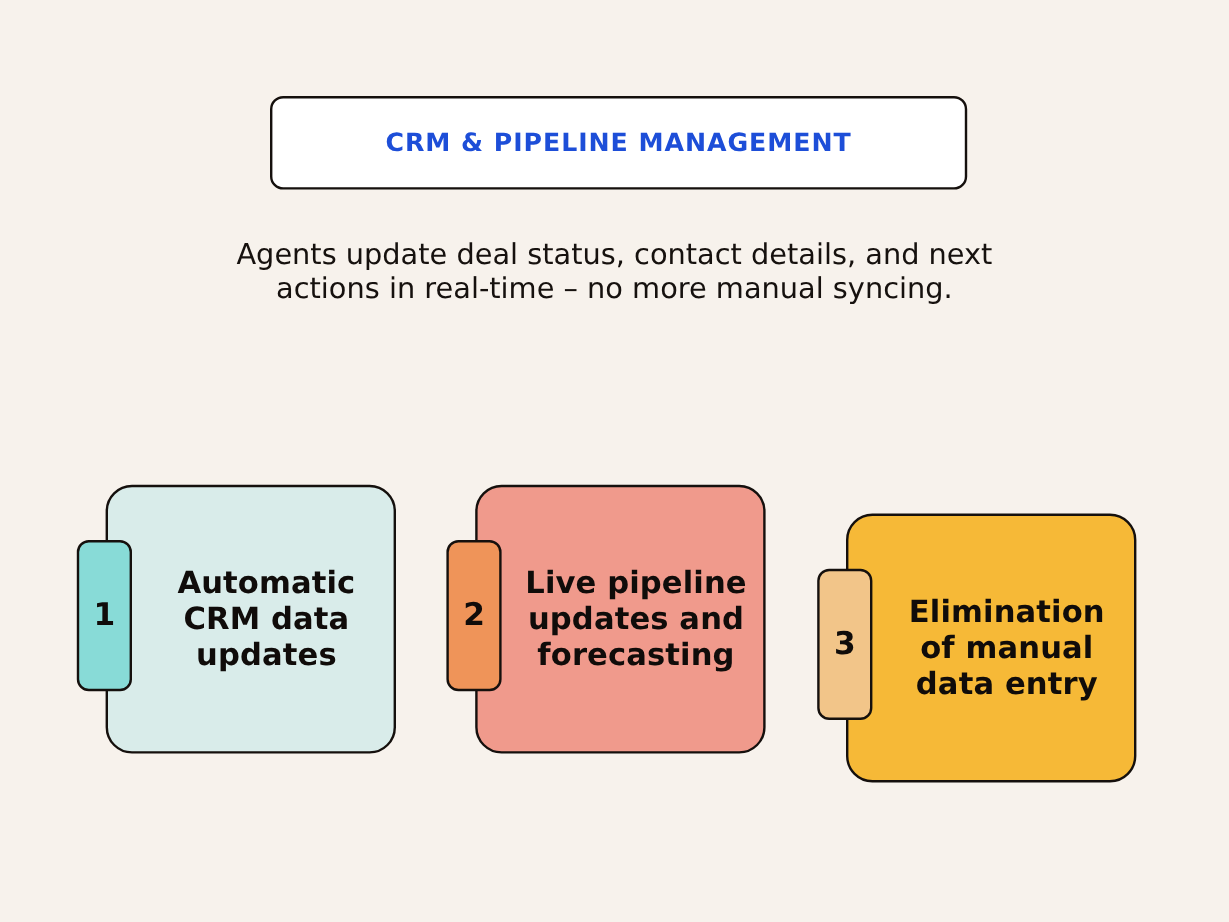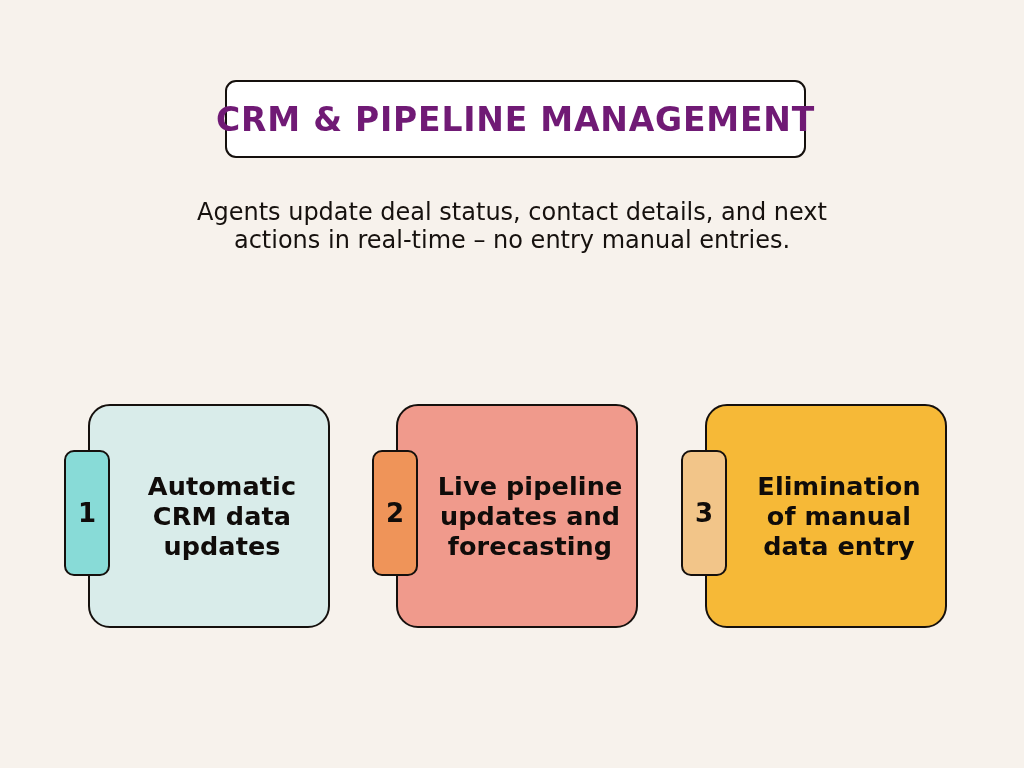--- a/index.html
+++ b/index.html
@@ -29,24 +29,24 @@
     height: 78px;
     box-sizing: border-box;
     background: #ffffff;
     border: 2.5px solid #15100d;
     border-radius: 11px;
     display: flex;
     align-items: center;
     justify-content: center;
   }
   #title-text {
-    font-size: 33px;
+    font-size: 21px;
     font-weight: 700;
     letter-spacing: 0.8px;
-    color: #701a75;
+    color: #1d4ed8;
     text-transform: uppercase;
     white-space: nowrap;
     line-height: 1;
   }
 
   
   #subtitle {
     position: absolute;
     left: 112px;
     top: 198px;
@@ -68,21 +68,21 @@
     height: 230px;
   }
   .card-unit {
     position: absolute;
     top: 0;
     width: 308px;
     height: 226px;
   }
   .card-unit.u1 { left: 22px; }
   .card-unit.u2 { left: 330px; padding-left: 36px; }
-  .card-unit.u3 { left: 639px; }
+  .card-unit.u3 { left: 639px; margin-top: 24px; }
 
   .card-body {
     position: absolute;
     left: 66px;
     top: 0;
     width: 242px;
     height: 224px;
     box-sizing: border-box;
     border: 2.5px solid #15100d;
     border-radius: 22px;
@@ -126,21 +126,21 @@
 <body style="background: rgb(247, 242, 236);">
 
 <div id="slide" style="background: rgb(247, 242, 236);">
 
   <div id="title-box">
     <span id="title-text">CRM &amp; Pipeline Management</span>
   </div>
 
   <div id="subtitle">
     <span class="subtitle-line">Agents update deal status, contact details, and next</span>
-    <span class="subtitle-line">actions in real-time – no entry manual entries.</span>
+    <span class="subtitle-line">actions in real-time – no more manual syncing.</span>
   </div>
 
   <div id="cards">
 
     <div class="card-unit u1">
       <div class="card-body" id="card-body-1" style="background: rgb(217, 236, 234); border-color: rgb(21, 16, 13);">
         <span class="card-label">Automatic CRM data updates</span>
       </div>
       <div class="card-badge" id="card-badge-1" style="background: rgb(136, 219, 215); border-color: rgb(21, 16, 13);">
         <span class="badge-num">1</span>

